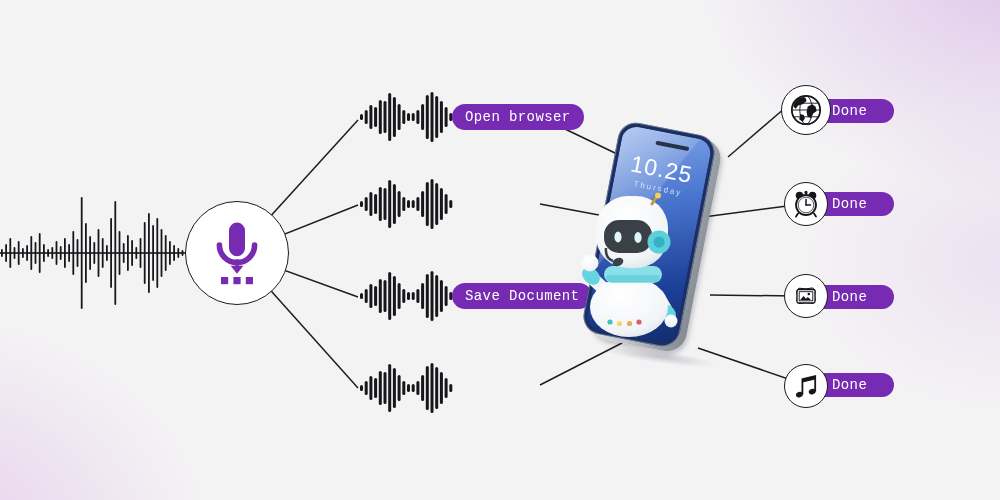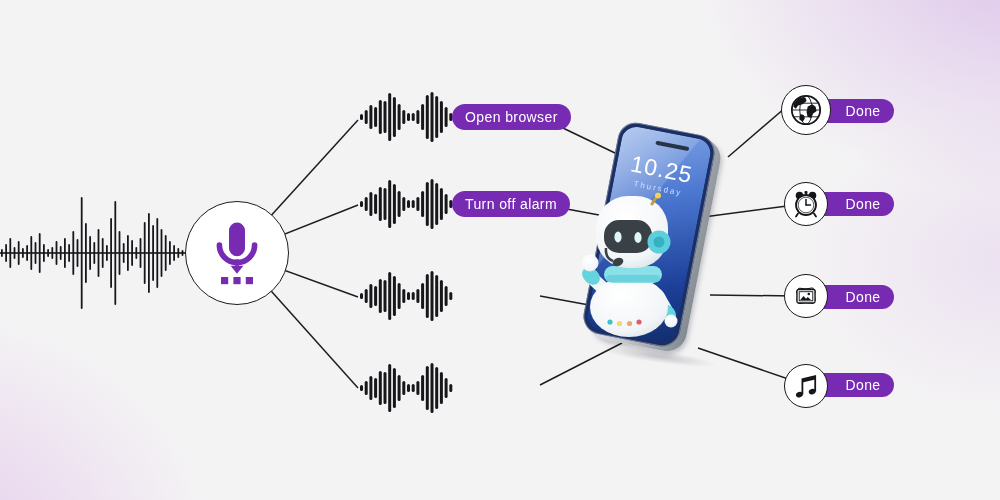--- a/index.html
+++ b/index.html
@@ -19,21 +19,21 @@
   .mic-circle{
     position:absolute;left:185px;top:201px;width:104px;height:104px;border-radius:50%;
     background:#fff;border:1.6px solid #1c1c1c;box-sizing:border-box;
     display:flex;align-items:center;justify-content:center;z-index:3;
   }
   
   .wave-icon{position:absolute;z-index:2;}
   .pill{
     background:#762bb2;color:#fff;border-radius:14px;
     display:flex;align-items:center;z-index:2;position:absolute;
-    font-size:14px;letter-spacing:.4px;white-space:nowrap;
+    font-size:14px;letter-spacing:.4px;white-space:nowrap;font-family:Liberation Mono, monospace;
   }
   .command-pill{height:26px;padding:0 13px;}
   
   .phone{position:absolute;left:600px;top:127px;width:98px;height:215px;transform:rotate(11deg);z-index:3;}
   .phone .side{position:absolute;left:8px;top:3px;width:97px;height:216px;border-radius:20px;
     background:linear-gradient(95deg,#f2f3f5 0%,#c6cbd0 45%,#82888f 100%);
     box-shadow:2px 3px 5px rgba(30,30,50,.25);}
   .phone .face{position:absolute;left:0;top:0;width:98px;height:215px;border-radius:18px;background:#1b2f63;
     box-shadow:inset 0 0 0 1px rgba(255,255,255,.35);}
   .phone .screen{position:absolute;left:4px;top:4px;right:4px;bottom:4px;border-radius:15px;overflow:hidden;
@@ -45,21 +45,21 @@
   .day{text-align:center;color:#cfe2ff;font-size:8px;letter-spacing:2px;margin-top:1px;}
   .phone-shadow{position:absolute;left:598px;top:350px;width:120px;height:13px;z-index:2;
     background:radial-gradient(ellipse at center, rgba(40,40,60,.22), rgba(40,40,60,0) 70%);
     transform:rotate(8deg);}
   .robot{position:absolute;left:556px;top:192px;z-index:4;}
   
   .result-circle{
     position:absolute;border-radius:50%;background:#fff;border:1.6px solid #17191d;box-sizing:border-box;
     display:flex;align-items:center;justify-content:center;z-index:3;
   }
-  .done-pill{height:24px;width:88px;left:806px;padding:0;justify-content:center;padding-left:26px;box-sizing:border-box;border-radius:12px;}
+  .done-pill{height:24px;width:88px;left:806px;padding:0;padding-left:26px;box-sizing:border-box;border-radius:12px;}
 </style>
 </head>
 <body>
 
 <div class="canvas">
 
   <svg class="lines-layer" width="1000" height="500" viewBox="0 0 1000 500">
     <g stroke="#1d1d1f" stroke-width="1.5" fill="none">
       <line x1="237" y1="253" x2="358" y2="120"></line>
       <line x1="237" y1="253" x2="358" y2="205"></line>
@@ -179,23 +179,20 @@
       <rect x="52.7" y="23.0" width="3" height="8" rx="1.5" fill="#17171b"></rect>
       <rect x="57.4" y="20.0" width="3" height="14" rx="1.5" fill="#17171b"></rect>
       <rect x="62.1" y="14.0" width="3" height="26" rx="1.5" fill="#17171b"></rect>
       <rect x="66.8" y="5.0" width="3" height="44" rx="1.5" fill="#17171b"></rect>
       <rect x="71.5" y="2.0" width="3" height="50" rx="1.5" fill="#17171b"></rect>
       <rect x="76.2" y="6.0" width="3" height="42" rx="1.5" fill="#17171b"></rect>
       <rect x="80.9" y="11.0" width="3" height="32" rx="1.5" fill="#17171b"></rect>
       <rect x="85.6" y="17.0" width="3" height="20" rx="1.5" fill="#17171b"></rect>
       <rect x="90.3" y="23.0" width="3" height="8" rx="1.5" fill="#17171b"></rect>
     </svg>
-  <div class="pill command-pill" style="left:452px;top:191px">
-    <span>Turn off alarm</span>
-  </div>
 
   <svg class="wave-icon" style="left:359px;top:269px" width="94" height="54" viewBox="0 0 94 54">
       <rect x="1.0" y="24.0" width="3" height="6" rx="1.5" fill="#17171b"></rect>
       <rect x="5.7" y="20.0" width="3" height="14" rx="1.5" fill="#17171b"></rect>
       <rect x="10.4" y="15.0" width="3" height="24" rx="1.5" fill="#17171b"></rect>
       <rect x="15.1" y="17.0" width="3" height="20" rx="1.5" fill="#17171b"></rect>
       <rect x="19.8" y="10.0" width="3" height="34" rx="1.5" fill="#17171b"></rect>
       <rect x="24.5" y="11.0" width="3" height="32" rx="1.5" fill="#17171b"></rect>
       <rect x="29.2" y="3.0" width="3" height="48" rx="1.5" fill="#17171b"></rect>
       <rect x="33.9" y="7.0" width="3" height="40" rx="1.5" fill="#17171b"></rect>
@@ -205,20 +202,23 @@
       <rect x="52.7" y="23.0" width="3" height="8" rx="1.5" fill="#17171b"></rect>
       <rect x="57.4" y="20.0" width="3" height="14" rx="1.5" fill="#17171b"></rect>
       <rect x="62.1" y="14.0" width="3" height="26" rx="1.5" fill="#17171b"></rect>
       <rect x="66.8" y="5.0" width="3" height="44" rx="1.5" fill="#17171b"></rect>
       <rect x="71.5" y="2.0" width="3" height="50" rx="1.5" fill="#17171b"></rect>
       <rect x="76.2" y="6.0" width="3" height="42" rx="1.5" fill="#17171b"></rect>
       <rect x="80.9" y="11.0" width="3" height="32" rx="1.5" fill="#17171b"></rect>
       <rect x="85.6" y="17.0" width="3" height="20" rx="1.5" fill="#17171b"></rect>
       <rect x="90.3" y="23.0" width="3" height="8" rx="1.5" fill="#17171b"></rect>
     </svg>
+  <div class="pill command-pill" style="left:452px;top:283px">
+    <span>Save Document</span>
+  </div>
 
   <svg class="wave-icon" style="left:359px;top:361px" width="94" height="54" viewBox="0 0 94 54">
       <rect x="1.0" y="24.0" width="3" height="6" rx="1.5" fill="#17171b"></rect>
       <rect x="5.7" y="20.0" width="3" height="14" rx="1.5" fill="#17171b"></rect>
       <rect x="10.4" y="15.0" width="3" height="24" rx="1.5" fill="#17171b"></rect>
       <rect x="15.1" y="17.0" width="3" height="20" rx="1.5" fill="#17171b"></rect>
       <rect x="19.8" y="10.0" width="3" height="34" rx="1.5" fill="#17171b"></rect>
       <rect x="24.5" y="11.0" width="3" height="32" rx="1.5" fill="#17171b"></rect>
       <rect x="29.2" y="3.0" width="3" height="48" rx="1.5" fill="#17171b"></rect>
       <rect x="33.9" y="7.0" width="3" height="40" rx="1.5" fill="#17171b"></rect>

